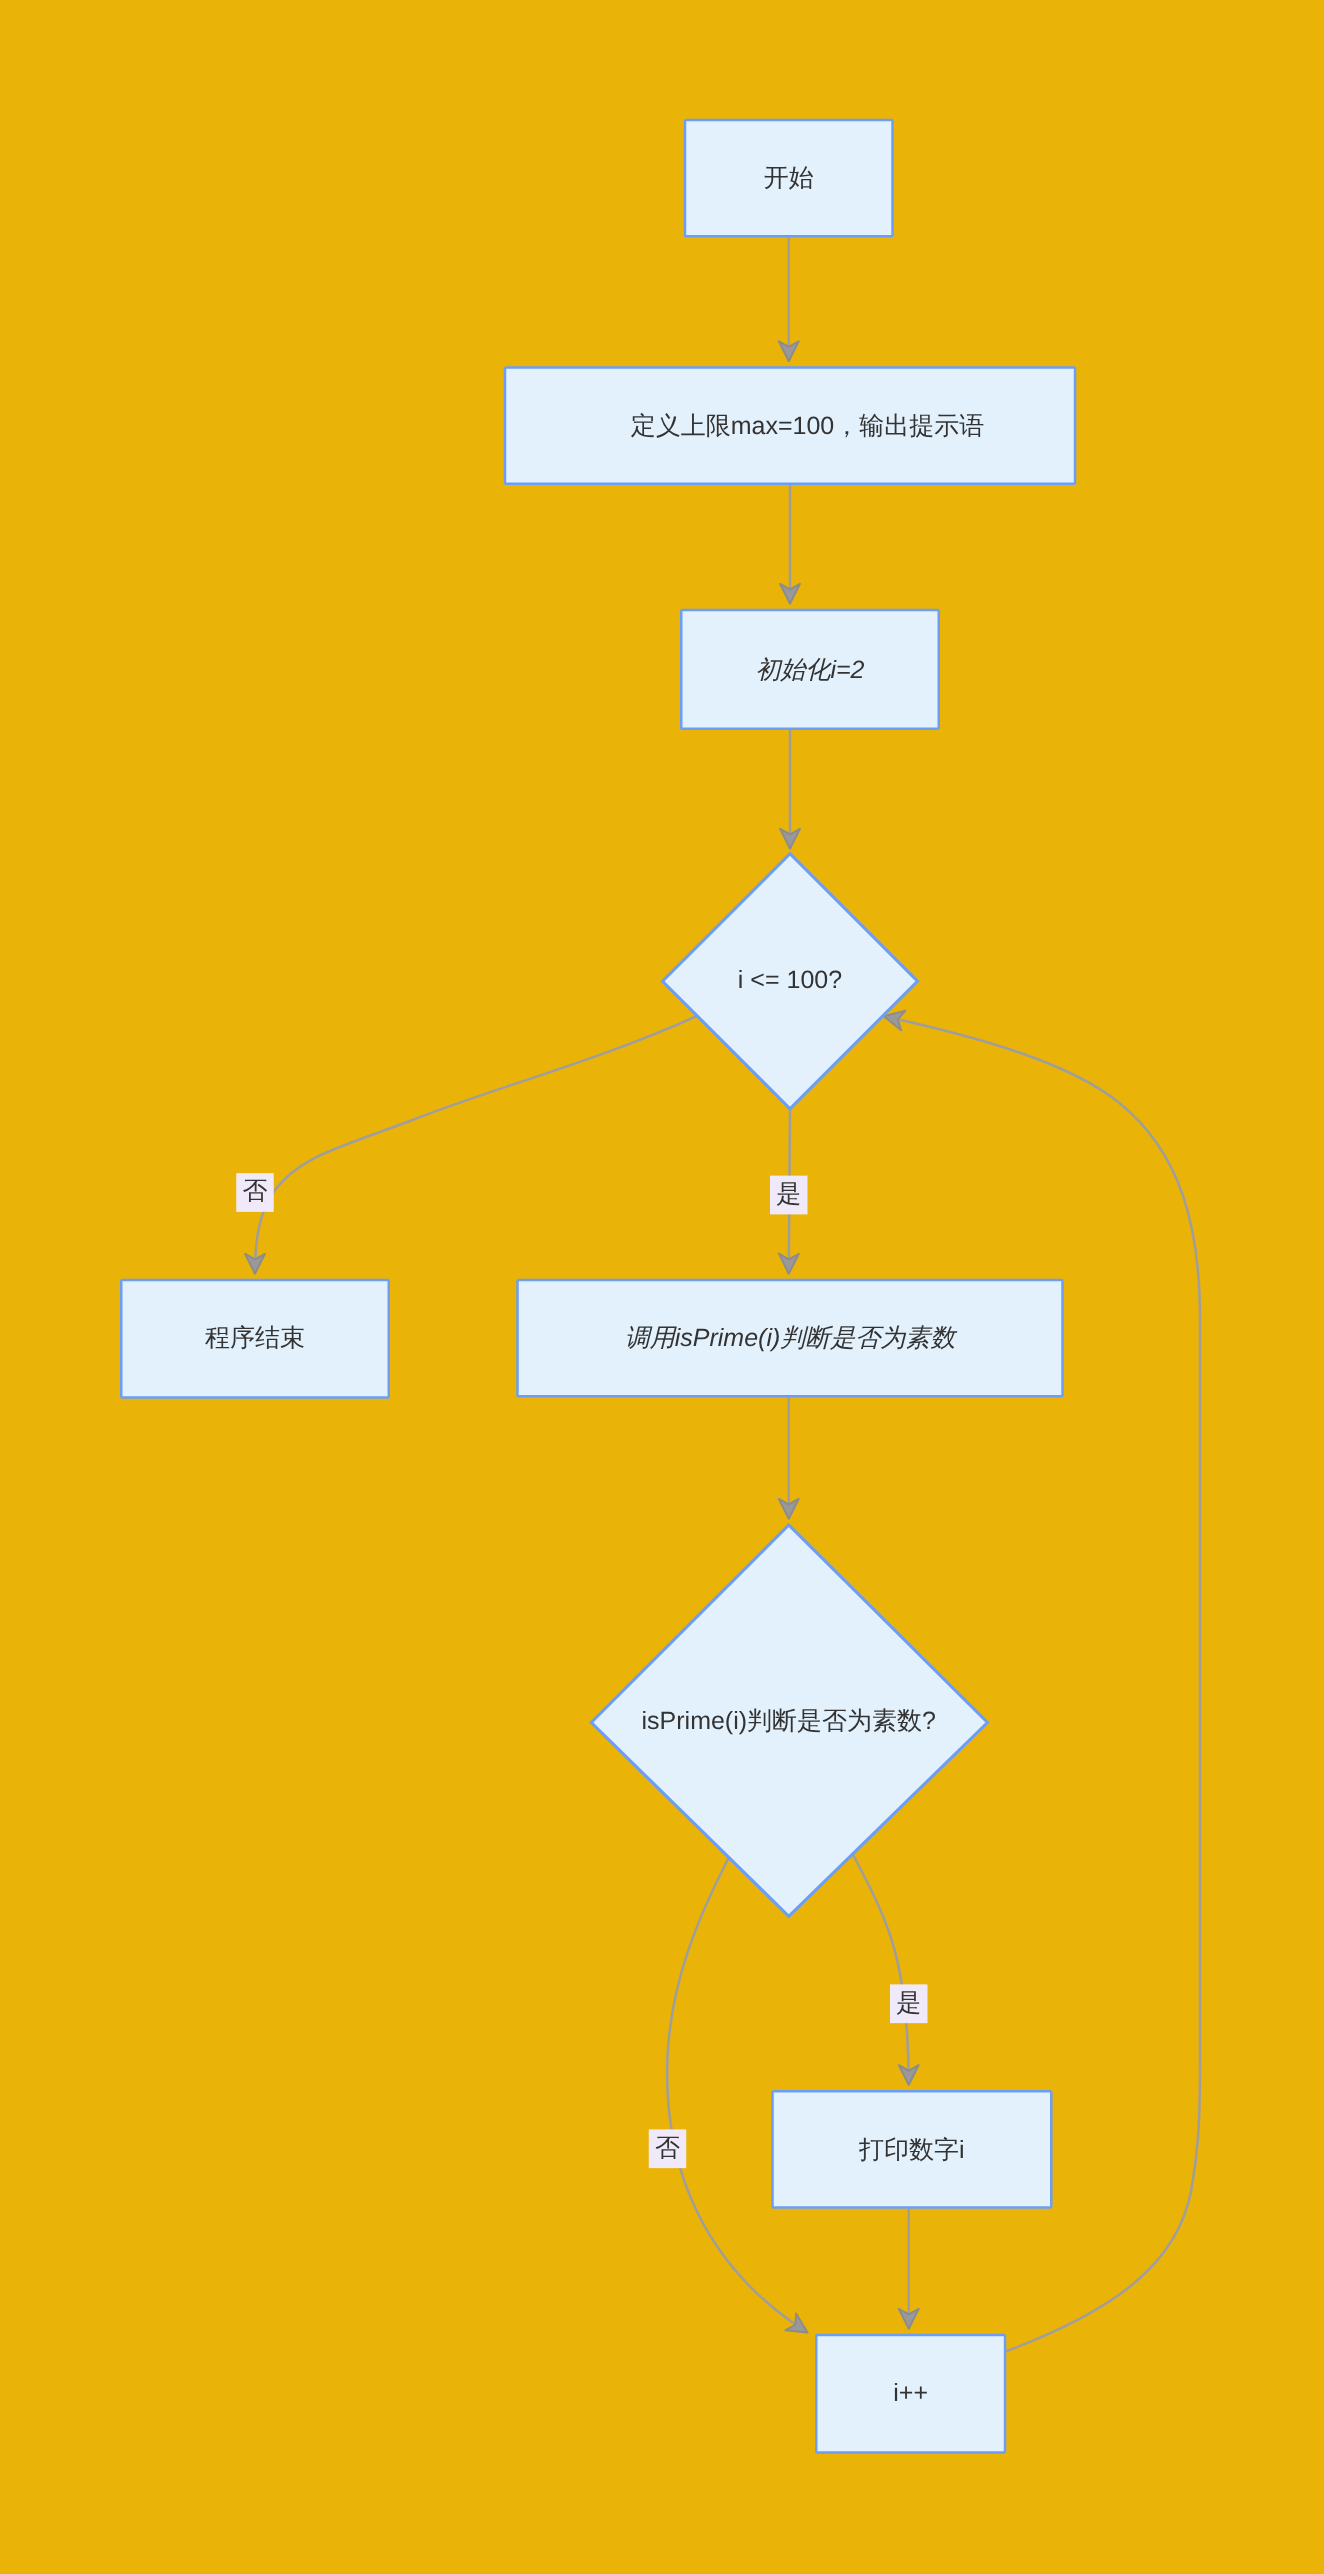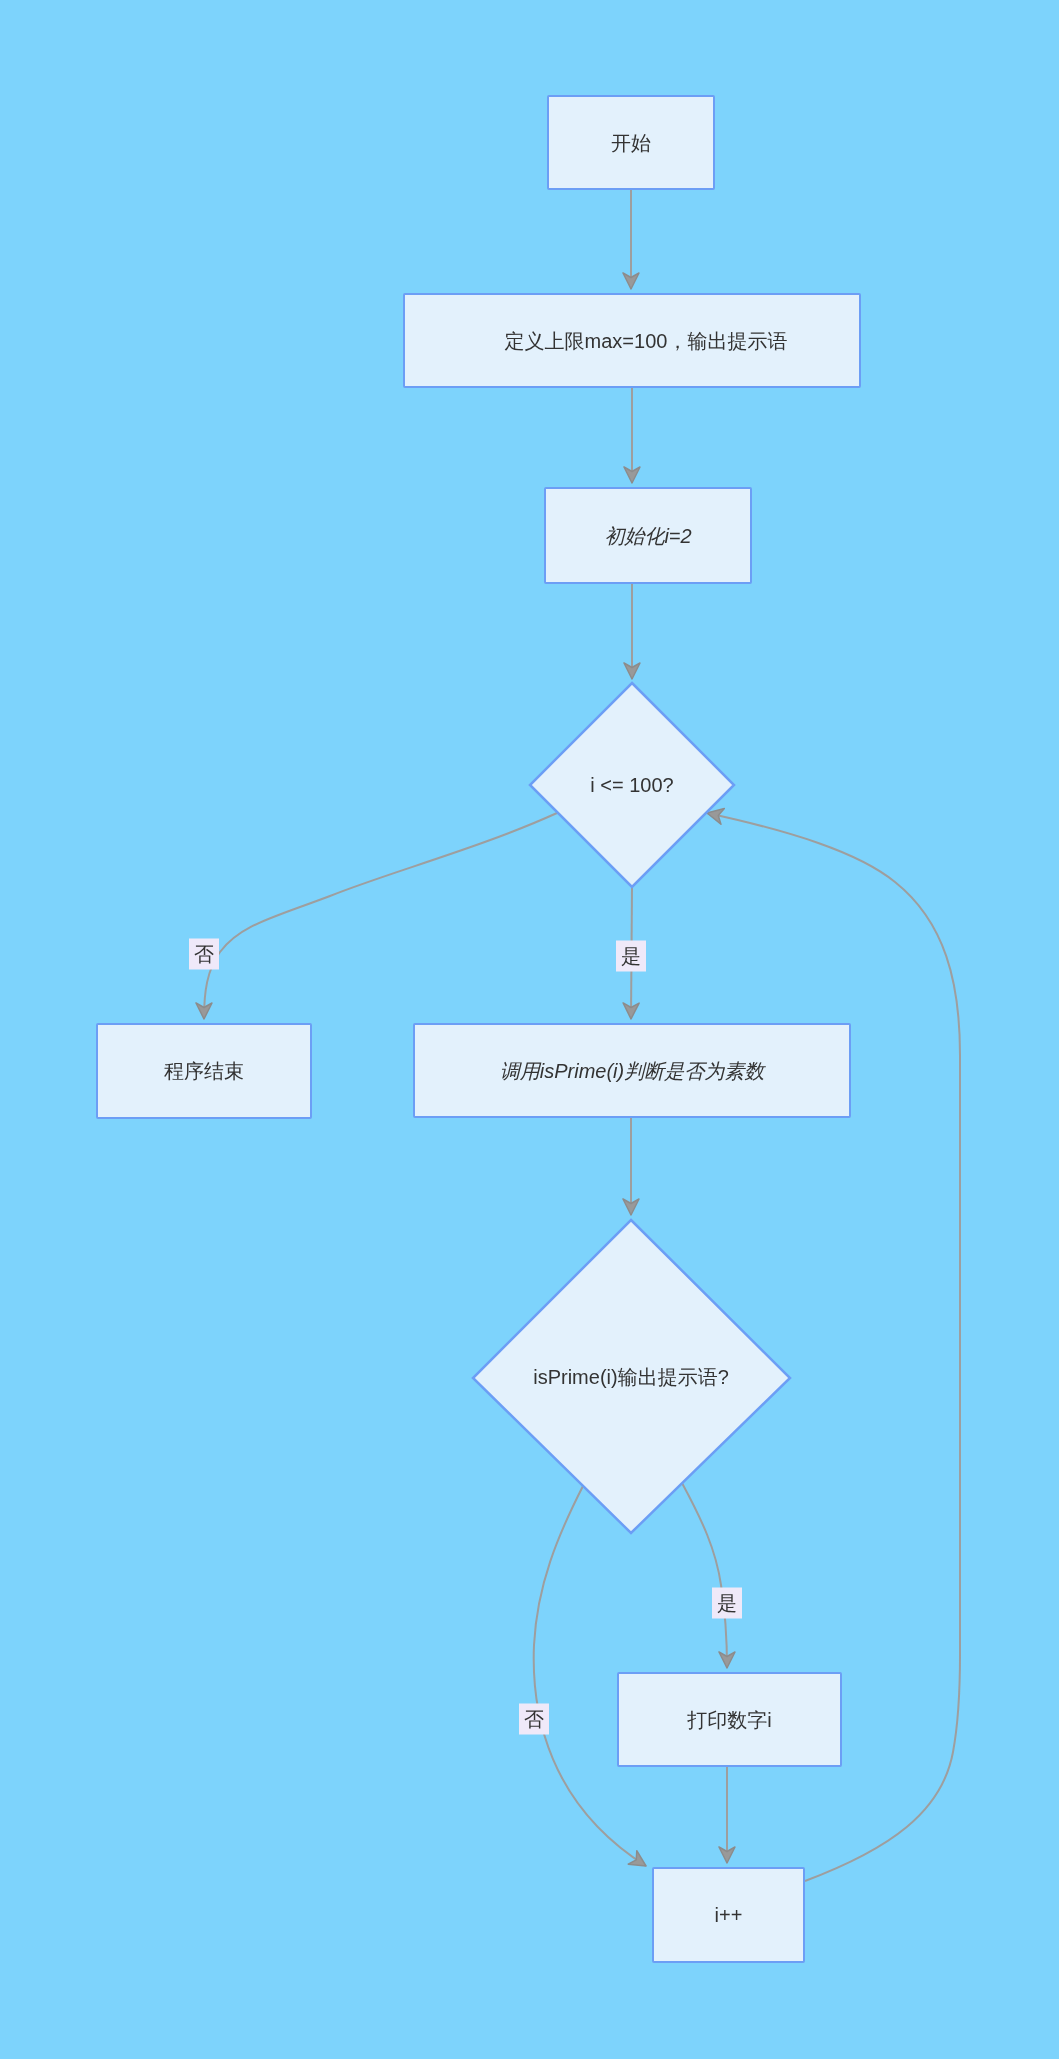--- a/index.html
+++ b/index.html
@@ -5,21 +5,21 @@
   html, body {
     margin: 0;
     padding: 0;
     background: #ffffff;
     font-family: "Liberation Sans", "DejaVu Sans", sans-serif;
   }
   #canvas {
     position: relative;
     width: 1059px;
     height: 2059px;
-    background: #7dd3fc;
+    background: #eab308;
     overflow: hidden;
   }
   #edges-svg {
     position: absolute;
     left: 0;
     top: 0;
     width: 1059px;
     height: 2059px;
   }
   .edge {
@@ -114,20 +114,20 @@
 
   <div class="node" style="left:617px; top:1672px; width:225px; height:95px;">
     <span>打印数字i</span>
   </div>
 
   <div class="node" style="left:652px; top:1867px; width:153px; height:96px;">
     <span>i++</span>
   </div>
 
   <div class="diamond-label" style="left:632px; top:785px;">i &lt;= 100?</div>
-  <div class="diamond-label" style="left:631px; top:1377px;">isPrime(i)输出提示语?</div>
+  <div class="diamond-label" style="left:631px; top:1377px;">isPrime(i)判断是否为素数?</div>
 
   <div class="edge-label" style="left:204px; top:954px;">否</div>
   <div class="edge-label" style="left:631px; top:956px;">是</div>
   <div class="edge-label" style="left:727px; top:1603px;">是</div>
   <div class="edge-label" style="left:534px; top:1719px;">否</div>
 
 </div>
 
 </body></html>

